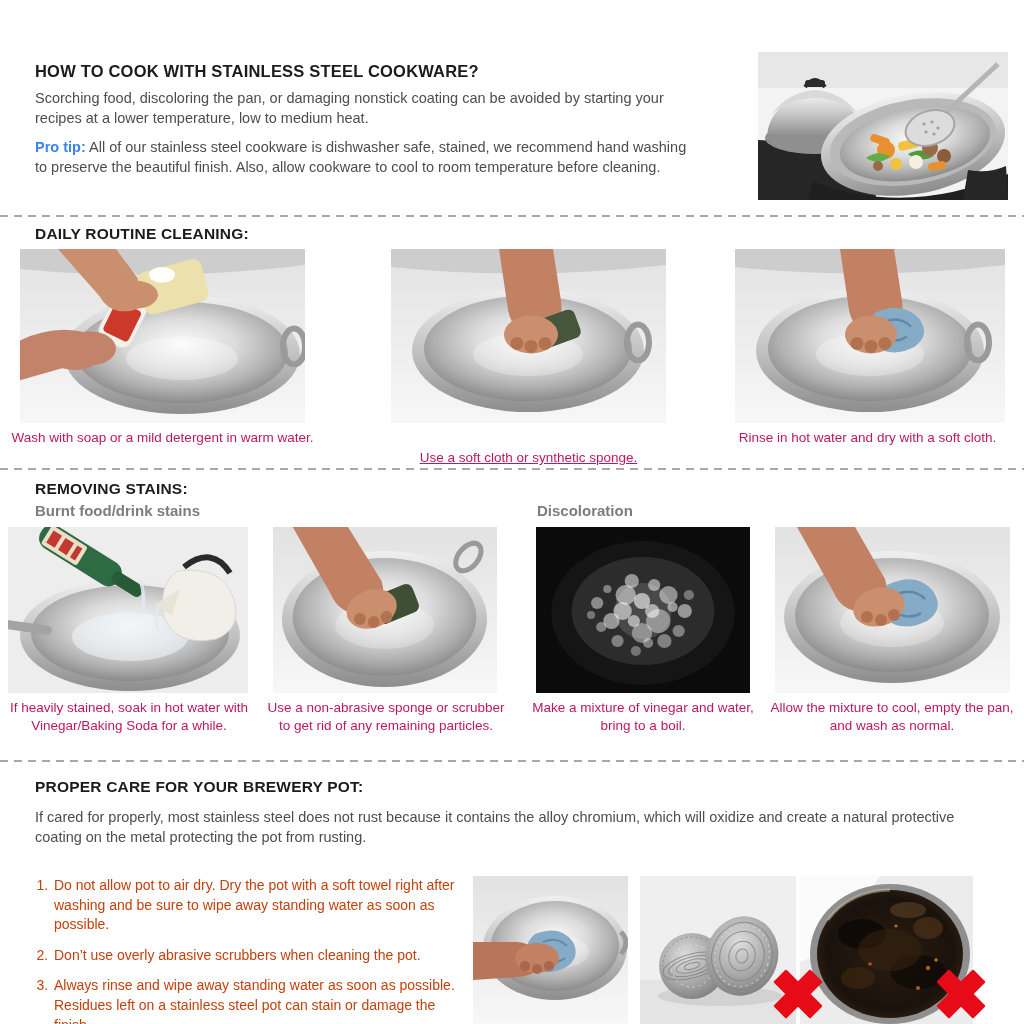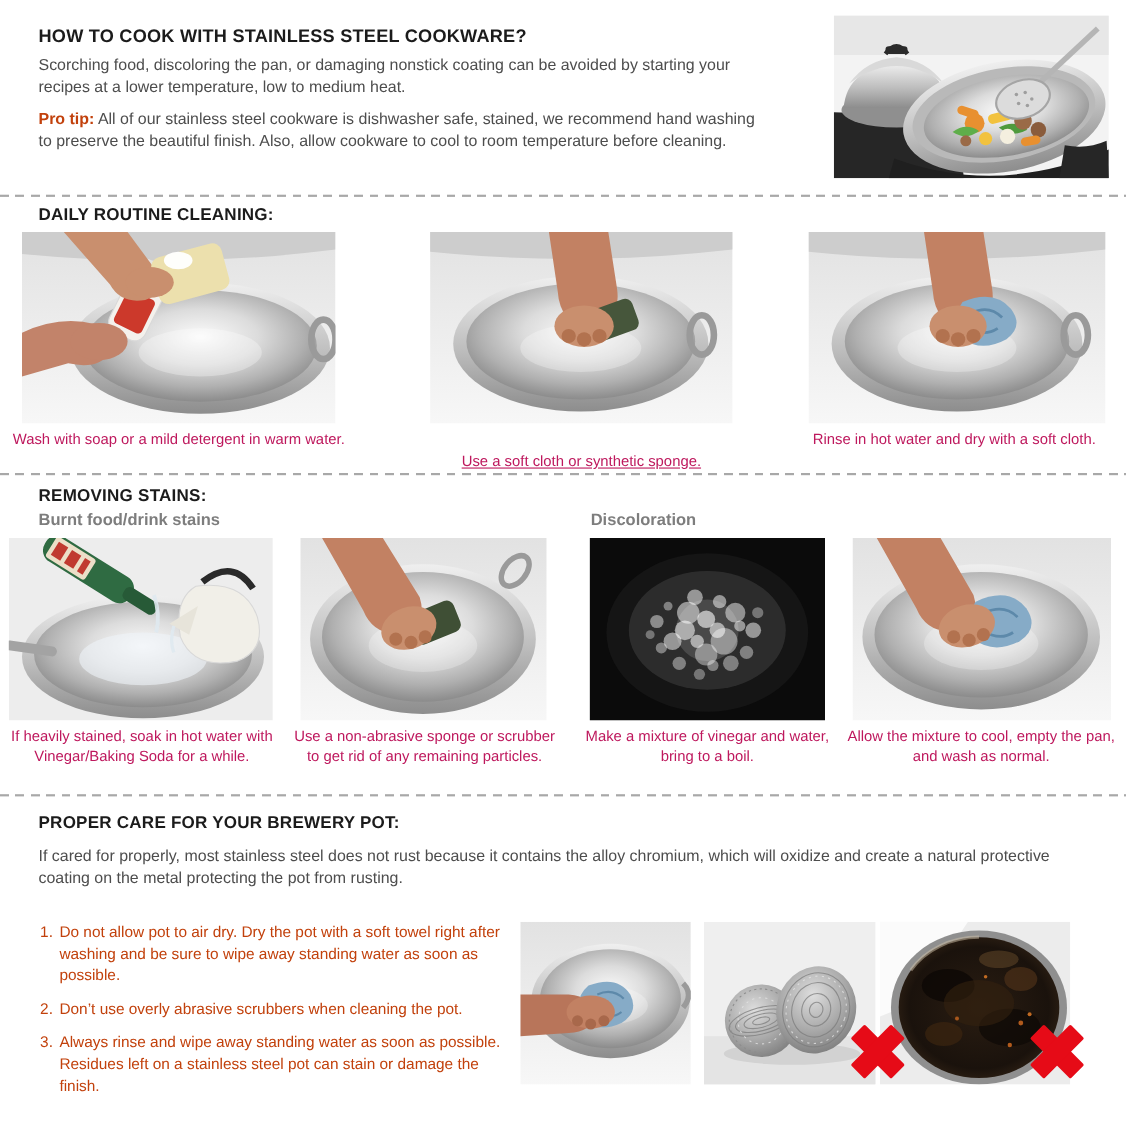--- a/index.html
+++ b/index.html
@@ -1,23 +1,23 @@
 <!DOCTYPE html>
 <html><head>
 <meta charset="utf-8">
 <style>
   * { margin:0; padding:0; box-sizing:border-box; }
   html,body { background:#fff; }
   body { width:1024px; height:1024px; font-family:"Liberation Sans", sans-serif; position:relative; }
   #canvas { position:absolute; left:0; top:0; width:1024px; height:1024px; background:#fff; overflow:hidden; }
-  .abs { position:absolute; }
+  .abs { position:absolute;margin-top:38px; }
   .h-main { font-size:16.5px; font-weight:bold; color:#1b1b1b; letter-spacing:.2px; }
   .h-sec  { font-size:15.5px; font-weight:bold; color:#1b1b1b; letter-spacing:.2px; }
   .body-text { font-size:14.5px; color:#4d4d4d; line-height:1.38; }
-  .body-text b { color:#c2410c; }
+  .body-text b { color:#3b82f6; }
   .caption { font-size:13.5px; color:#be185d; line-height:1.32; text-align:center; }
   .subhead { font-size:15px; font-weight:bold; color:#7d7d7d;text-align:right; }
   .divider { height:2px; left:0; width:1024px;
              background:repeating-linear-gradient(90deg,#a8a8a8 0 8px,transparent 8px 14px); }
   .photo { overflow:visible; }
   .photo svg { width:100%; height:100%; display:block; }
   .xmark { position:absolute; width:56px; height:56px; z-index:5; }
   ol.tips { list-style:decimal outside; padding-left:17px; font-size:14px; color:#c2410c; line-height:1.4; }
   ol.tips li { margin-bottom:11px; padding-left:2px; }
 </style>

